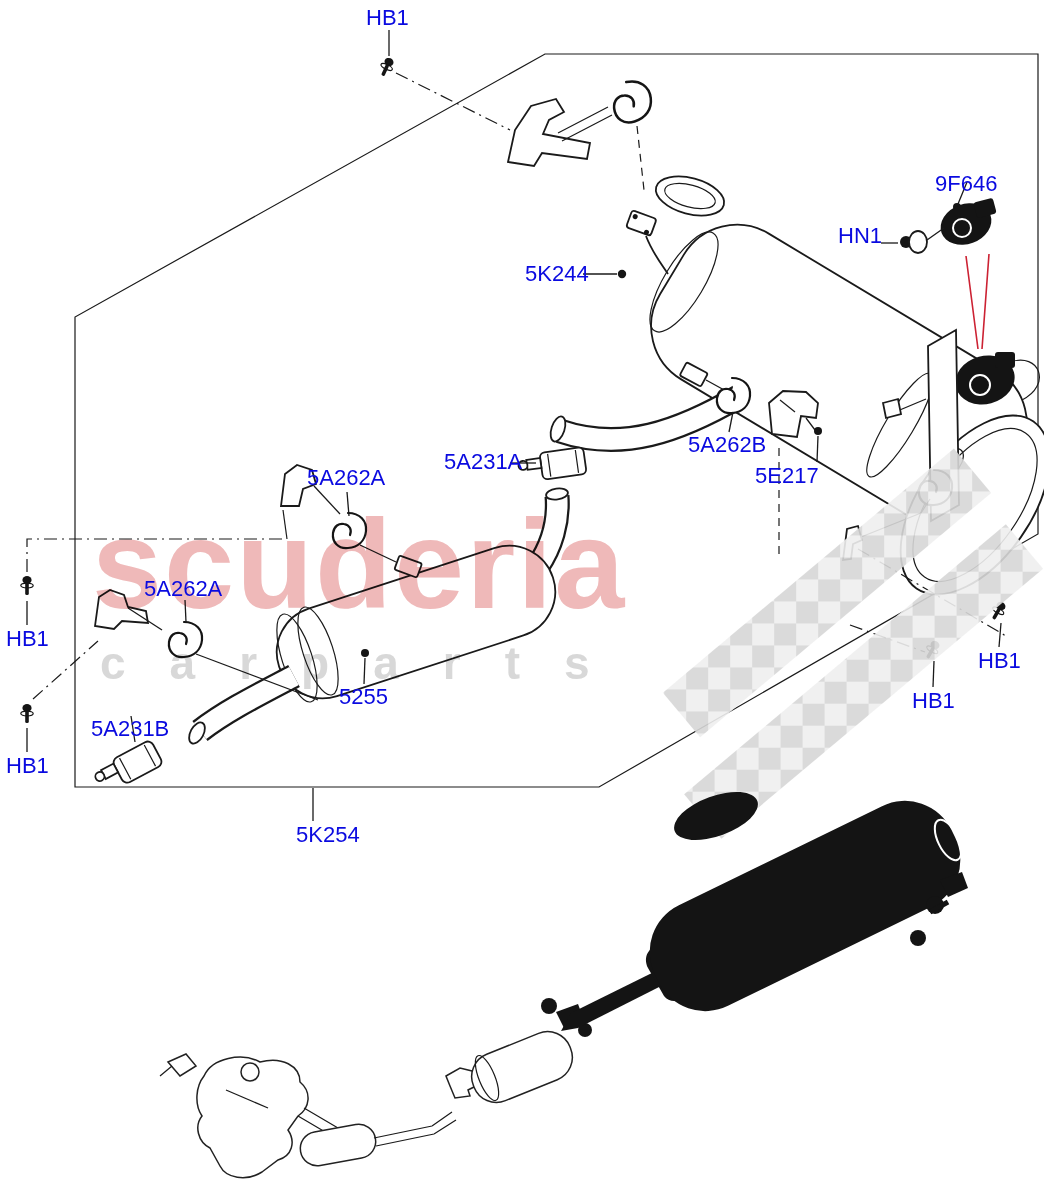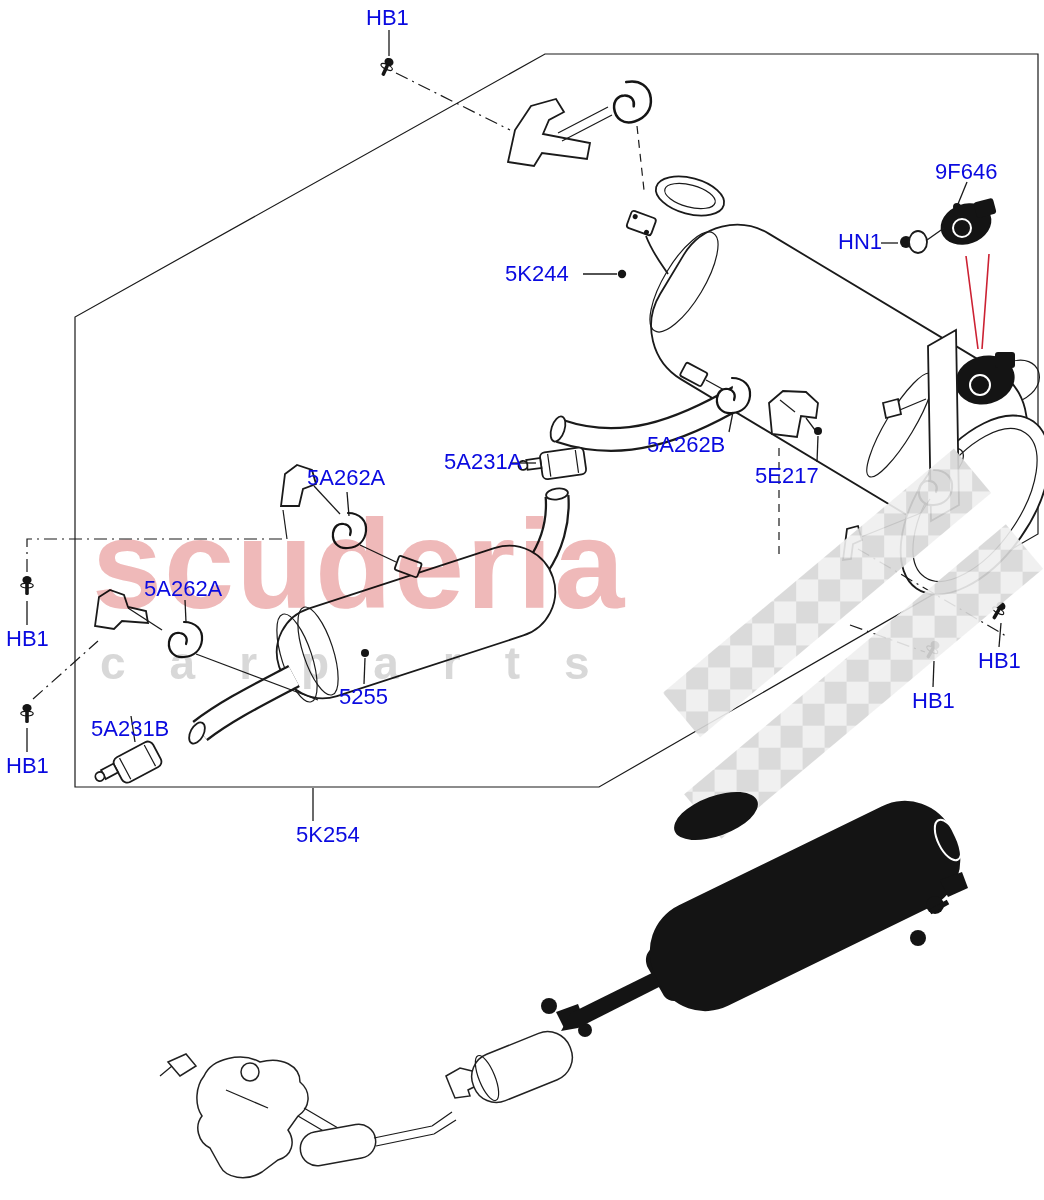--- a/index.html
+++ b/index.html
@@ -259,26 +259,26 @@
     </g>
   </svg>
 
   <div id="watermark-layer">
     <div class="wm-brand">scuderia</div>
     <div class="wm-tagline">carparts</div>
   </div>
 
   <div>
     <div class="lbl" style="left:366px;top:6px">HB1</div>
-    <div class="lbl" style="left:935px;top:160px">9F646</div>
-    <div class="lbl" style="left:838px;top:230px">HN1</div>
-    <div class="lbl" style="left:505px;top:262px">5K244</div>
+    <div class="lbl" style="left:935px;top:172px">9F646</div>
+    <div class="lbl" style="left:838px;top:224px">HN1</div>
+    <div class="lbl" style="left:525px;top:262px">5K244</div>
     <div class="lbl" style="left:444px;top:450px">5A231A</div>
     <div class="lbl" style="left:307px;top:466px">5A262A</div>
-    <div class="lbl" style="left:647px;top:433px">5A262B</div>
+    <div class="lbl" style="left:688px;top:433px">5A262B</div>
     <div class="lbl" style="left:755px;top:464px">5E217</div>
     <div class="lbl" style="left:144px;top:577px">5A262A</div>
     <div class="lbl" style="left:6px;top:627px">HB1</div>
     <div class="lbl" style="left:91px;top:717px">5A231B</div>
     <div class="lbl" style="left:339px;top:685px">5255</div>
     <div class="lbl" style="left:6px;top:754px">HB1</div>
     <div class="lbl" style="left:978px;top:649px">HB1</div>
     <div class="lbl" style="left:912px;top:689px">HB1</div>
     <div class="lbl" style="left:296px;top:823px">5K254</div>
   </div>

